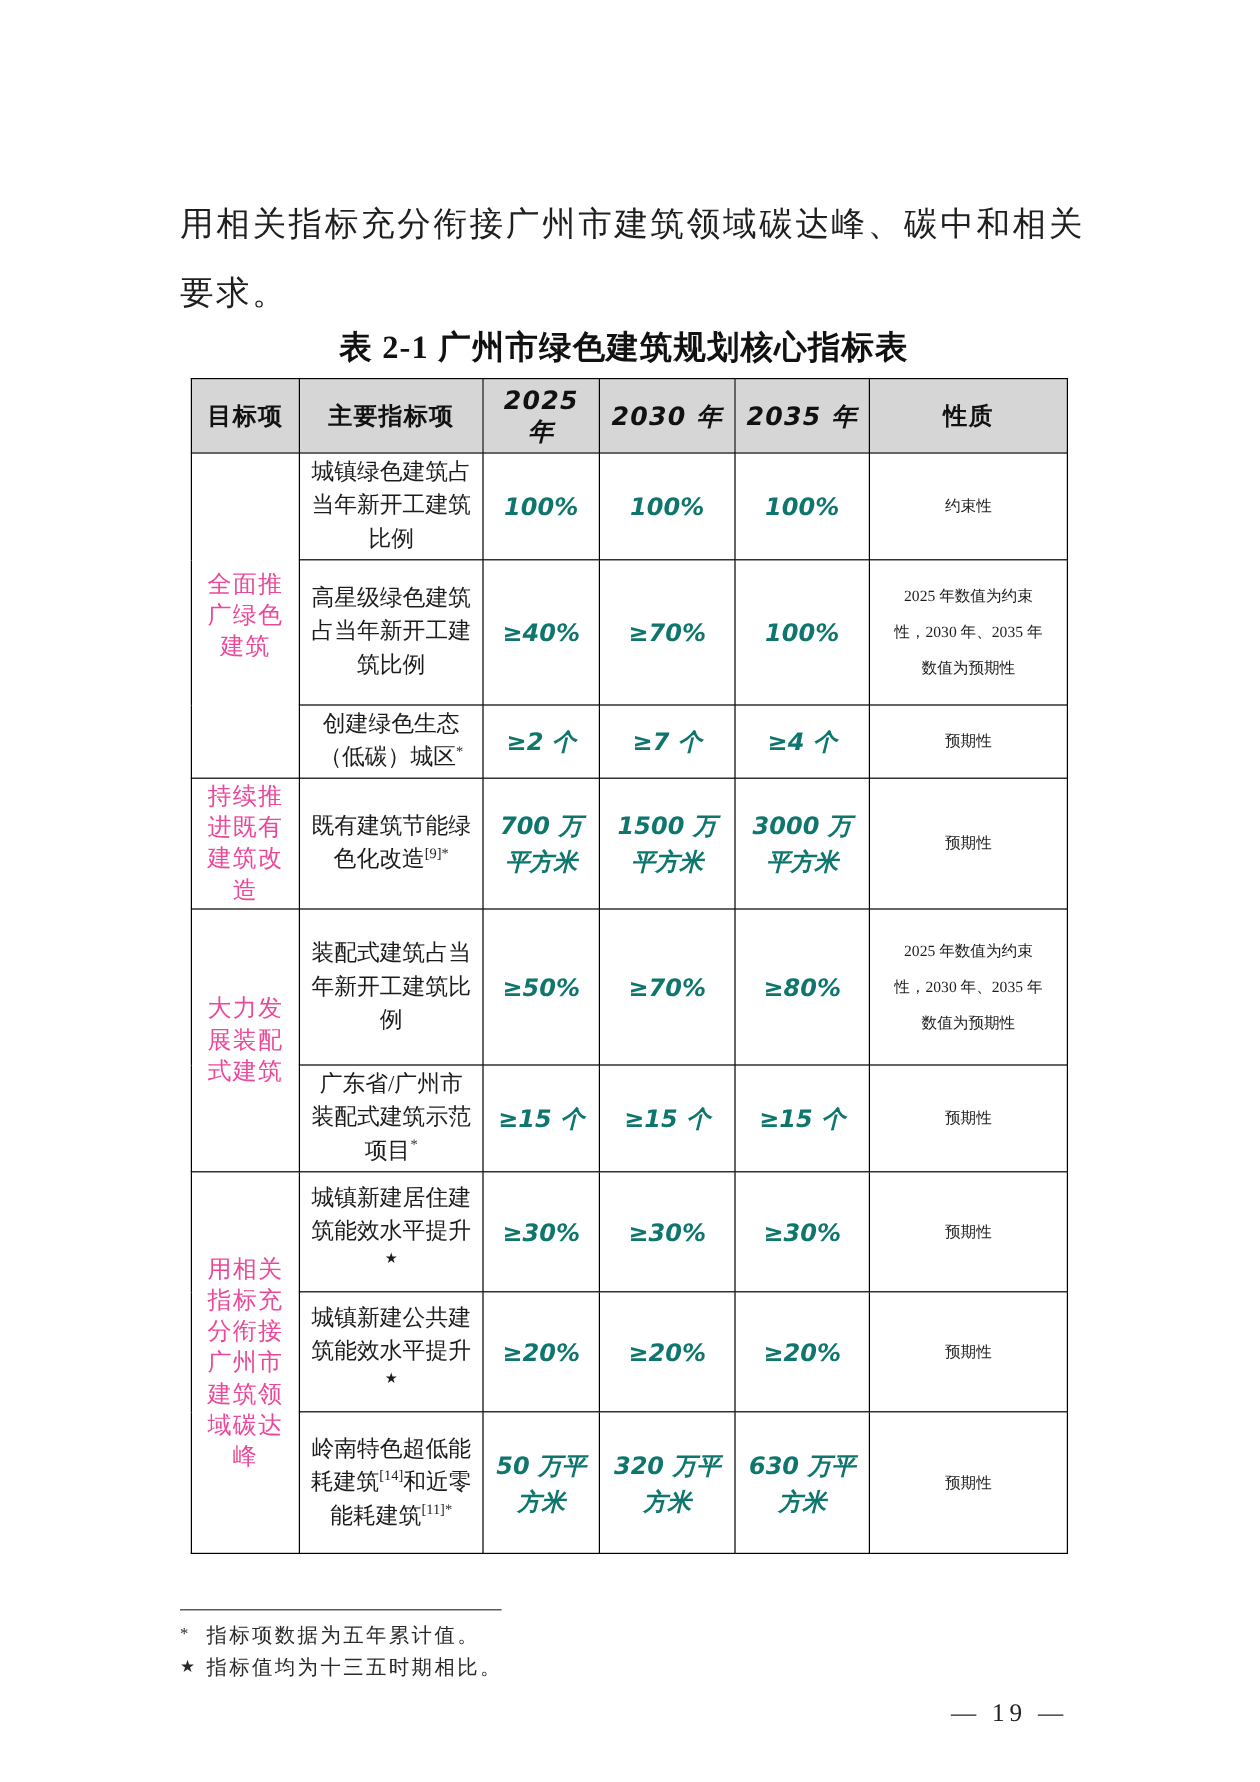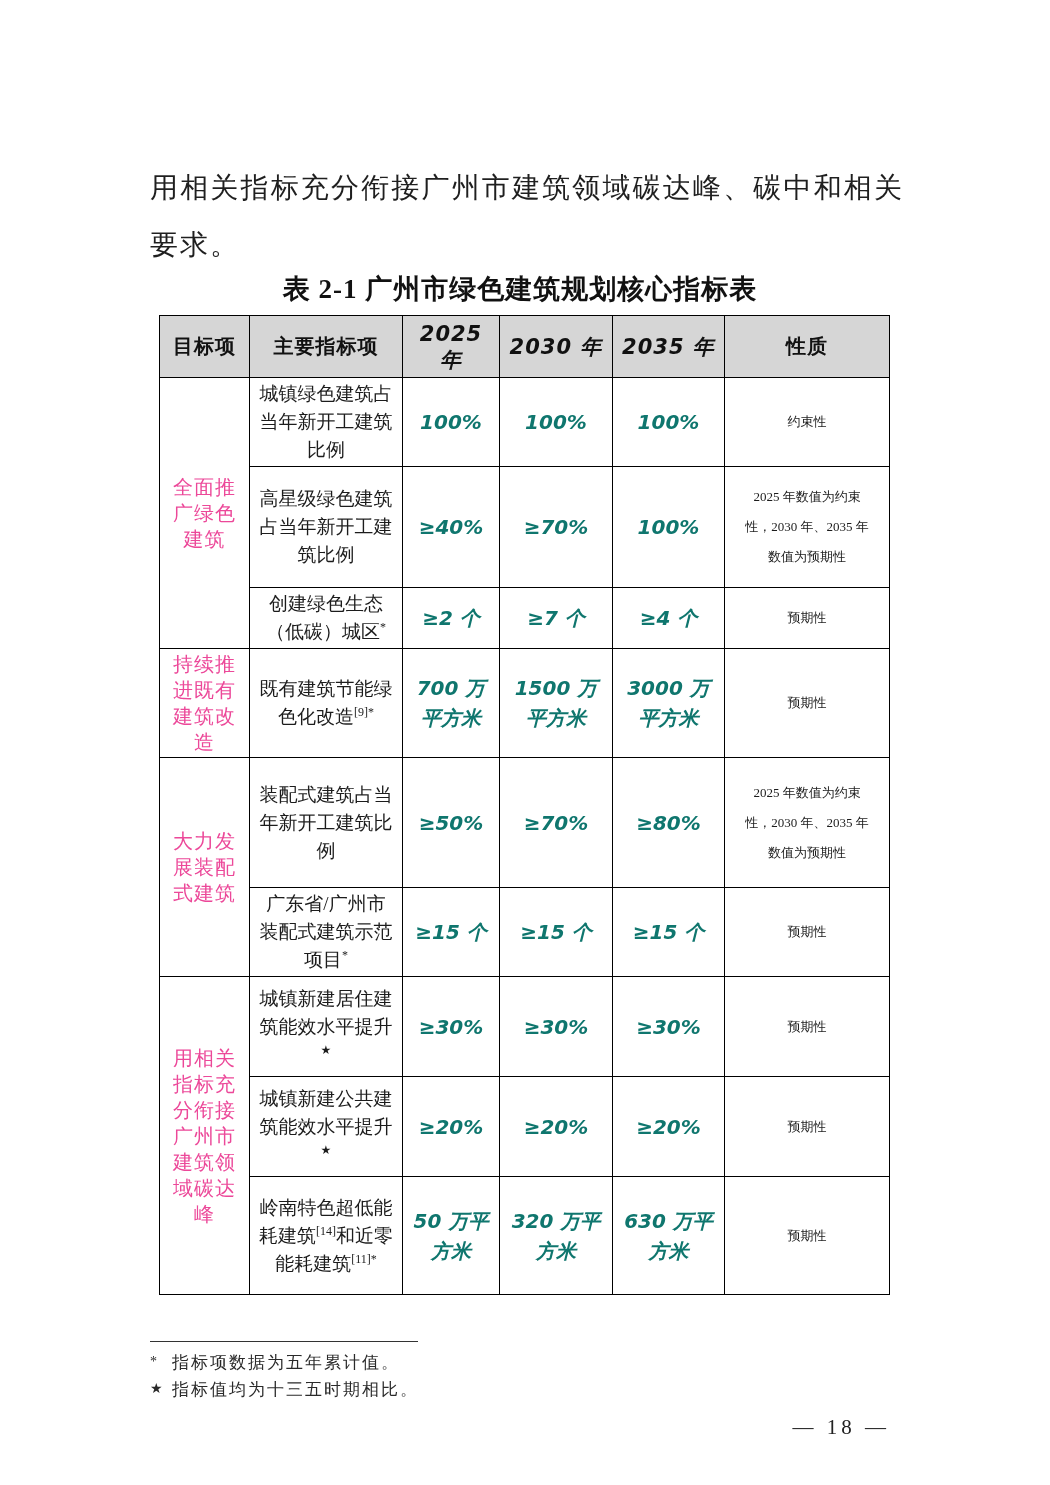--- a/index.html
+++ b/index.html
@@ -241,15 +241,15 @@
         <td class="nat">预期性</td>
       </tr>
     </tbody>
   </table>
 
   <div class="fn-sep"></div>
 
   <p class="footnote fn-2"><span class="marker">★</span><span>指标值均为十三五时期相比。</span></p>
   <p class="footnote fn-1"><span class="marker">*</span><span>指标项数据为五年累计值。</span></p>
 
-  <div class="page-num">— 18 —</div>
+  <div class="page-num">— 19 —</div>
 
 </div>
 
 </body></html>

